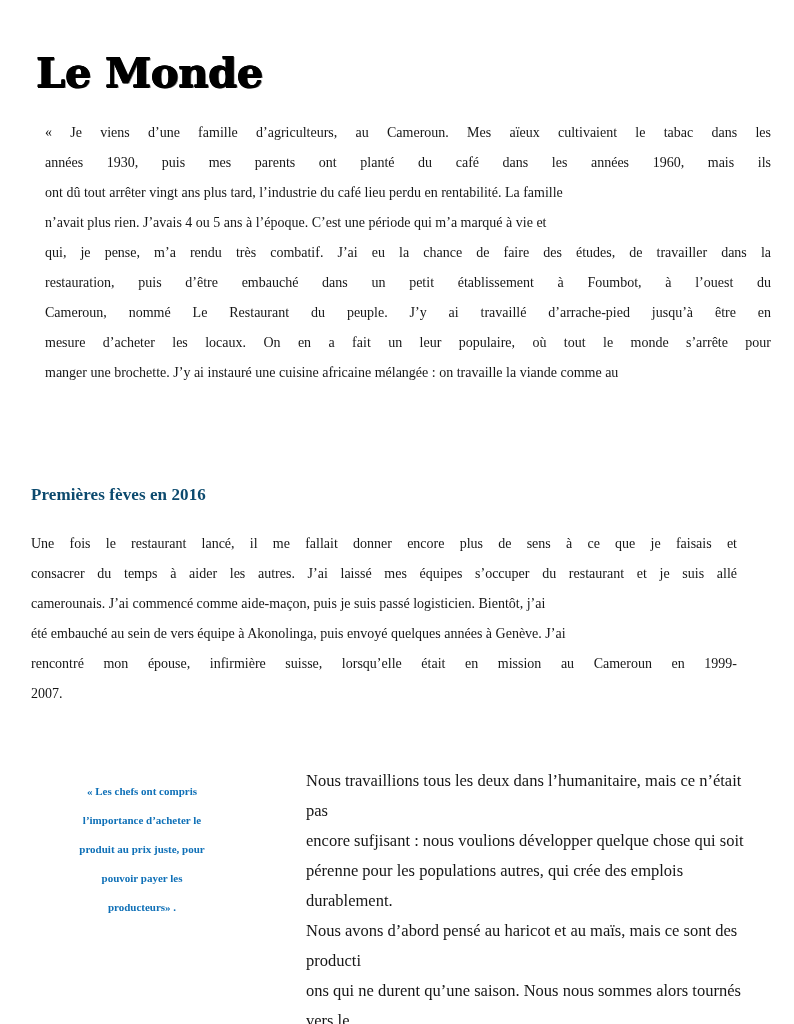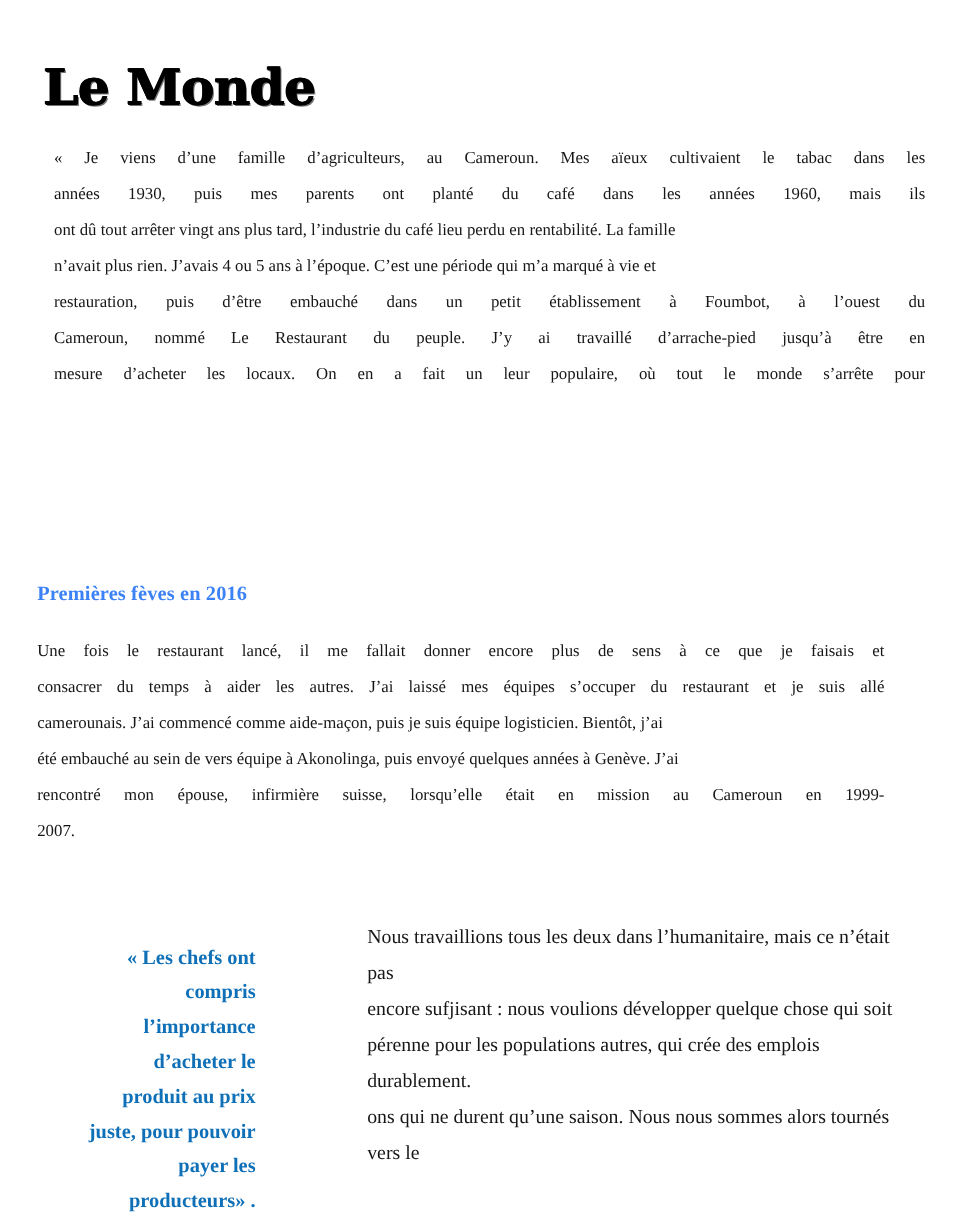--- a/index.html
+++ b/index.html
@@ -77,43 +77,43 @@
     width: 706px;
   }
 
   .section-heading {
     position: absolute;
     left: 31px;
     top: 468px;
     font-size: 17px;
     font-weight: 700;
     line-height: 26px;
-    color: #3b82f6;
+    color: #0c4a6e;
     letter-spacing: 0.1px;
   }
 
   
   .split {
     position: absolute;
     left: 31px;
     top: 766px;
     width: 734px;
   }
   .split-inner {
     display: flex;
     align-items: flex-start;
   }
   .pullquote {
     width: 152px;
     flex: 0 0 152px;
-    font-size: 17px;
+    font-size: 11px;
     font-weight: 700;
     line-height: 29px;
     color: #0f70b7;
-    text-align: right;
+    text-align: center;
     padding-right: 10px;
     box-sizing: border-box;
   }
   .col-body {
     flex: 1 1 auto;
     margin-left: 43px;
     font-size: 16.5px;
     line-height: 30px;
     text-align: justify;
     text-justify: inter-word;
@@ -135,42 +135,45 @@
   <span class="masthead-logo">Le Monde</span>
 </div>
 
 <div class="article">
 
   <div class="para para-lead">
     <span class="lb just">« Je viens d’une famille d’agriculteurs, au Cameroun. Mes aïeux cultivaient le tabac dans les</span>
     <span class="lb just">années 1930, puis mes parents ont planté du café dans les années 1960, mais ils</span>
     <span class="lb last">ont dû tout arrêter vingt ans plus tard, l’industrie du café lieu perdu en rentabilité. La famille</span>
     <span class="lb last">n’avait plus rien. J’avais 4 ou 5 ans à l’époque. C’est une période qui m’a marqué à vie et</span>
+    <span class="lb just">qui, je pense, m’a rendu très combatif. J’ai eu la chance de faire des études, de travailler dans la</span>
     <span class="lb just">restauration, puis d’être embauché dans un petit établissement à Foumbot, à l’ouest du</span>
     <span class="lb just">Cameroun, nommé Le Restaurant du peuple. J’y ai travaillé d’arrache-pied jusqu’à être en</span>
     <span class="lb just">mesure d’acheter les locaux. On en a fait un leur populaire, où tout le monde s’arrête pour</span>
+    <span class="lb last">manger une brochette. J’y ai instauré une cuisine africaine mélangée : on travaille la viande comme au</span>
   </div>
 
   <h2 class="section-heading">Premières fèves en 2016</h2>
 
   <div class="para para-two">
     <span class="lb just">Une fois le restaurant lancé, il me fallait donner encore plus de sens à ce que je faisais et</span>
     <span class="lb just">consacrer du temps à aider les autres. J’ai laissé mes équipes s’occuper du restaurant et je  suis  allé</span>
-    <span class="lb last">camerounais. J’ai commencé comme aide-maçon, puis je suis équipe logisticien. Bientôt, j’ai</span>
+    <span class="lb last">camerounais. J’ai commencé comme aide-maçon, puis je suis passé logisticien. Bientôt, j’ai</span>
     <span class="lb last">été embauché au sein de vers équipe à Akonolinga, puis envoyé quelques années à Genève.  J’ai</span>
     <span class="lb just">rencontré mon épouse, infirmière suisse, lorsqu’elle était en mission au Cameroun en 1999-</span>
     <span class="lb last">2007.</span>
   </div>
 
   <div class="split">
     <div class="split-inner">
       <blockquote class="pullquote" style="color: rgb(15, 112, 183);">« Les chefs ont compris l’importance d’acheter le produit au prix juste, pour pouvoir payer les producteurs» .</blockquote>
       <div class="col-body">
         <span class="lb last">Nous travaillions tous les deux dans l’humanitaire, mais ce n’était pas</span>
         <span class="lb last">encore sufjisant : nous voulions développer quelque chose qui soit</span>
         <span class="lb last">pérenne pour les populations autres, qui crée des emplois durablement.</span>
+        <span class="lb last">Nous avons d’abord pensé au haricot et au maïs, mais ce sont des producti</span>
         <span class="lb last">ons qui ne durent qu’une saison. Nous nous sommes alors tournés vers le</span>
 
       </div>
     </div>
   </div>
 
 </div>
 
 </body></html>

